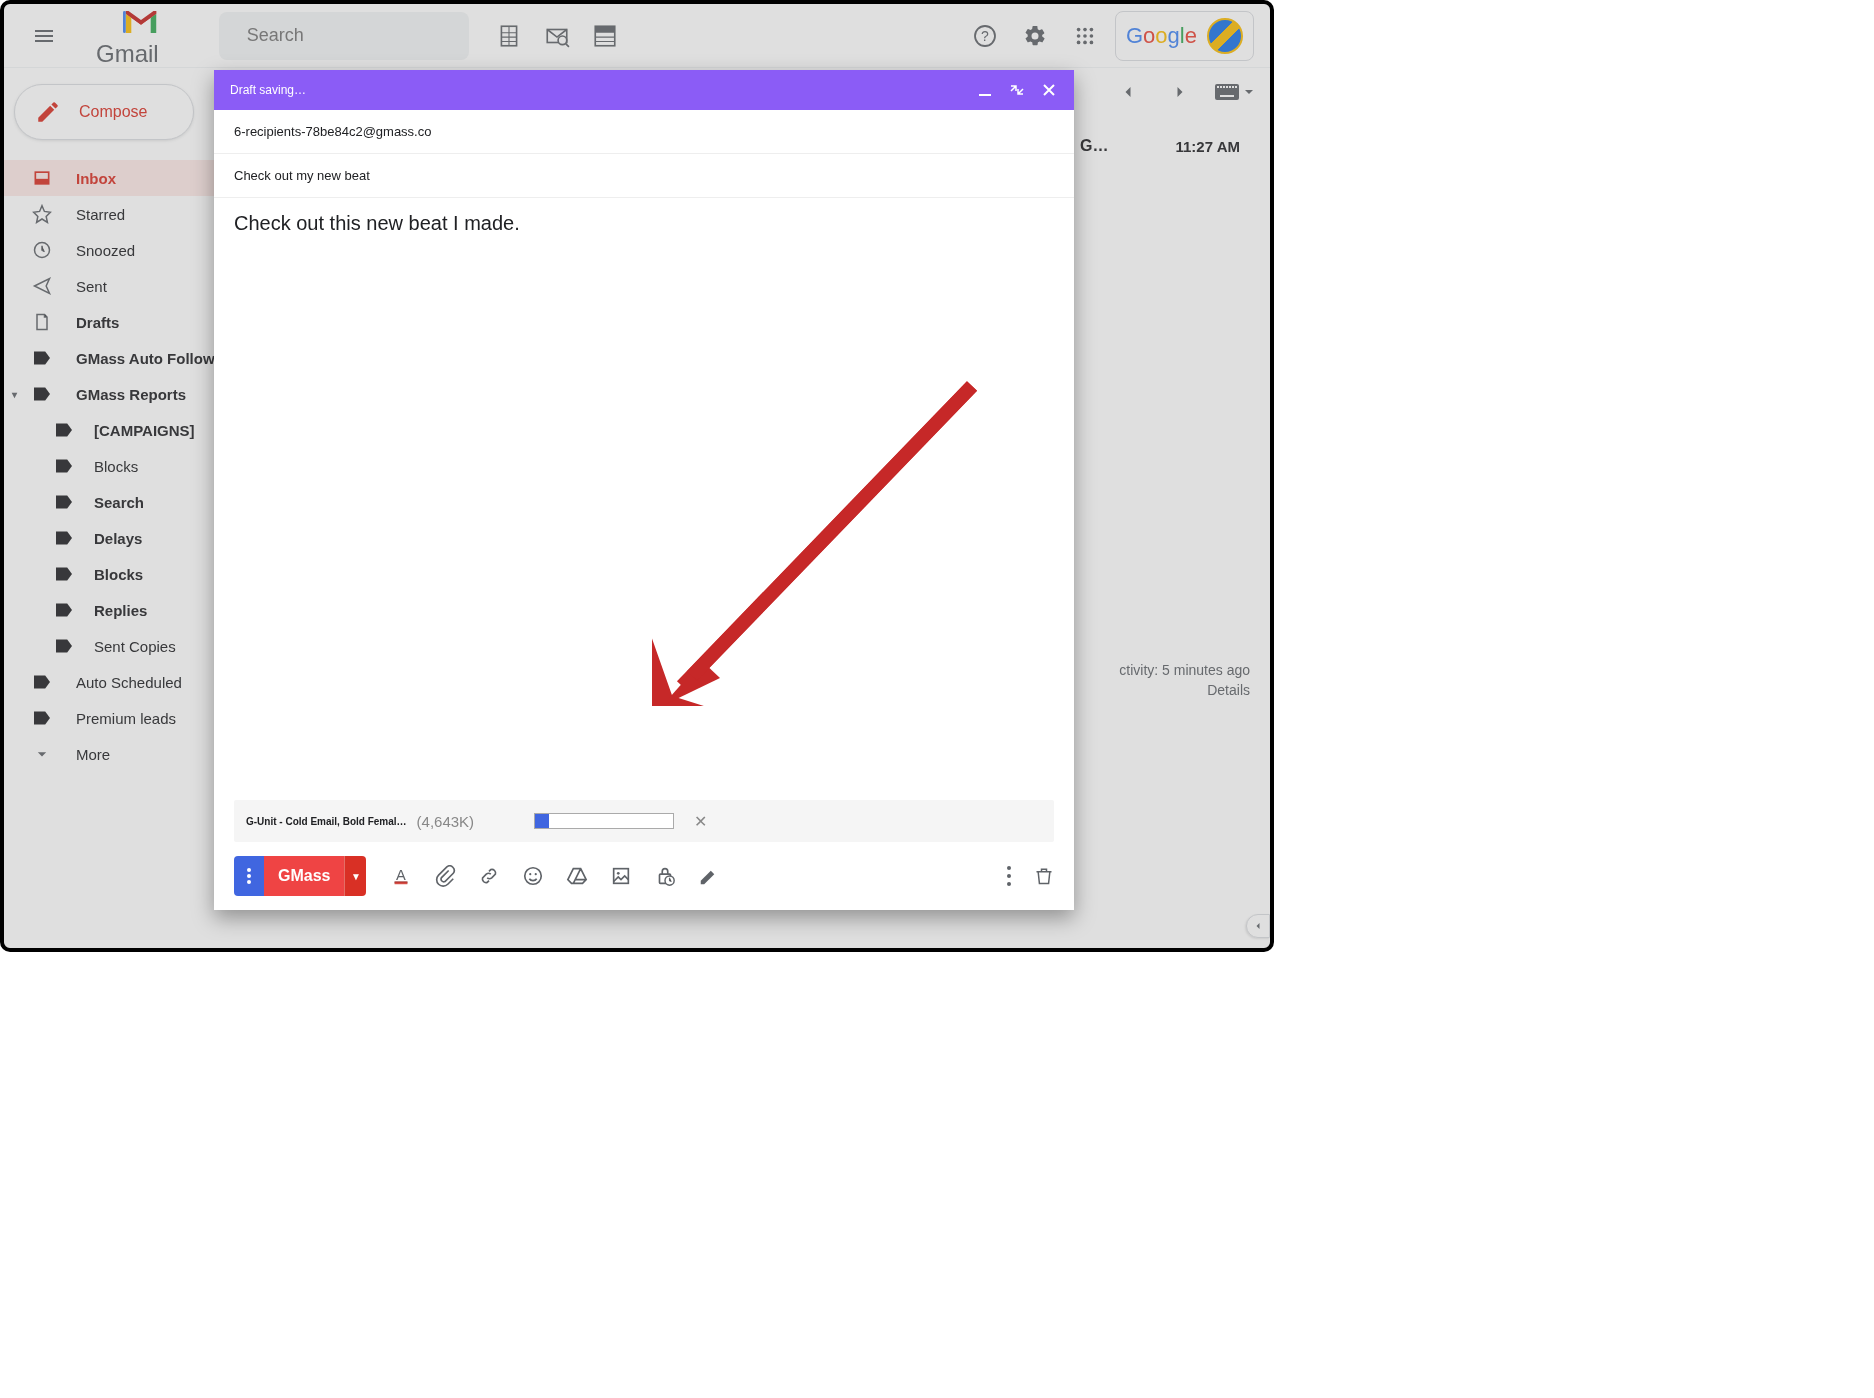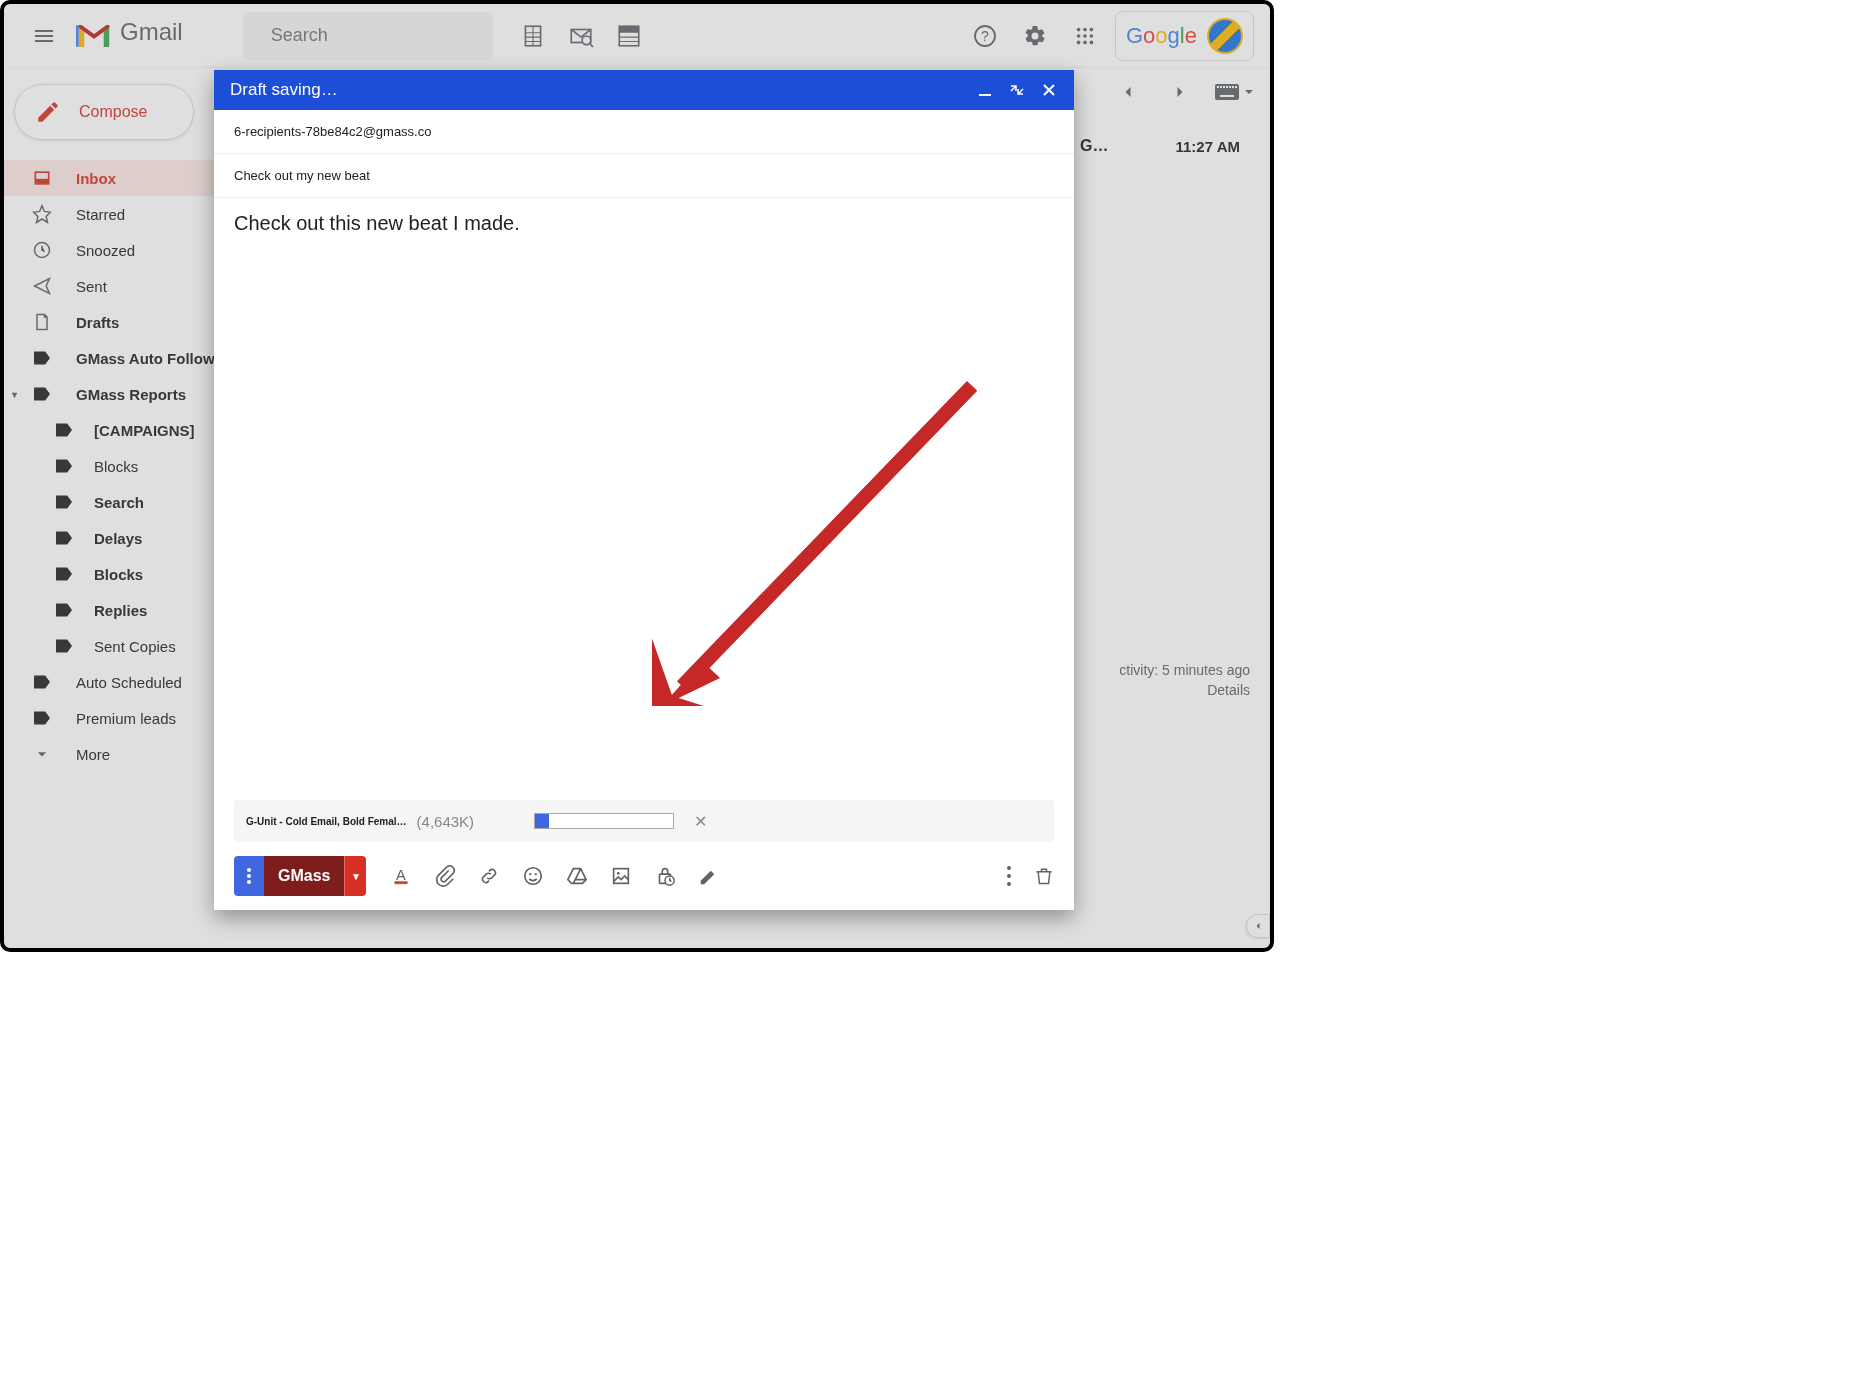--- a/index.html
+++ b/index.html
@@ -1,20 +1,20 @@
 <!DOCTYPE html>
 <html><head>
 <meta charset="utf-8">
 <style>
   * { box-sizing: border-box; margin: 0; padding: 0; font-family: 'Product Sans', Arial, sans-serif; }
   body { width: 1274px; height: 952px; background: #fff; position: relative; overflow: hidden; border: 4px solid #000; border-radius: 10px;}
   
   .header { height: 64px; display: flex; align-items: center; padding: 0 16px; border-bottom: 1px solid #f1f3f4; }
   .hamburger { width: 48px; height: 48px; display:flex; align-items:center; justify-content:center; cursor:pointer; }
-  .gmail-logo { display:flex; align-items:flex-start; margin-left: 8px; }
+  .gmail-logo { display:flex; align-items:flex-end; margin-left: 20px; flex-direction: column; }
   .gmail-logo svg { height: 36px; }
   .gmail-text { font-size: 24px; color: #5f6368; font-weight: 400; margin-left: 8px; }
   .search-bar { margin-left: 60px; background: #f1f3f4; border-radius: 8px; height: 48px; width: 250px; display:flex; align-items:center; padding: 0 14px; }
   .search-bar input { border:none; background:none; outline:none; font-size:18px; color:#5f6368; flex:1; margin-left:14px; }
   .search-options { margin-left:auto; }
   .header-icons { display:flex; align-items:center; gap: 8px; margin-left: 20px; }
   .header-icons .icon-btn { width:40px; height:40px; display:flex; align-items:center; justify-content:center; cursor:pointer; }
   .header-right { display:flex; align-items:center; gap:10px; margin-left:auto; }
   .header-right .icon-btn { width:40px; height:40px; display:flex; align-items:center; justify-content:center; cursor:pointer; }
   .google-logo-wrap { border:1px solid #dadce0; border-radius:8px; padding: 6px 10px; display:flex; align-items:center; gap:10px; }
@@ -47,37 +47,37 @@
   .footer-info { position:absolute; right: 20px; bottom: 250px; text-align:right; color:#5f6368; font-size:14px; }
   .footer-info .details { color:#5f6368; text-decoration: none; margin-top:4px; display:inline-block; }
   
   .side-toggle { position:absolute; right: 0; bottom: 10px; width: 24px; height:24px; border:1px solid #dadce0; background:#fff; border-top-left-radius:12px; border-bottom-left-radius:12px; display:flex; align-items:center; justify-content:center; cursor:pointer; box-shadow: -1px 1px 2px rgba(0,0,0,0.1);}
   
   
   .dim { position:absolute; inset:0; background: rgba(128,128,128,0.25); pointer-events:none; z-index: 5; }
   
   
   .compose { position:absolute; left: 210px; top: 66px; width: 860px; height: 840px; background:#fff; box-shadow: 0 8px 20px rgba(0,0,0,0.35); z-index: 10; display:flex; flex-direction:column; }
-  .compose-header { height: 40px; background:#1d4ed8; color:#fff; display:flex; align-items:center; padding: 0 16px; font-size:17px; }
+  .compose-header { height: 40px; background:#8b5cf6; color:#fff; display:flex; align-items:center; padding: 0 16px; font-size:12px; }
   .compose-header .actions { margin-left:auto; display:flex; gap: 14px; }
   .compose-header .actions span { cursor:pointer; font-size: 14px; display:inline-flex; align-items:center; justify-content:center; width:18px;}
   .compose-field { padding: 14px 20px; border-bottom: 1px solid #eee; font-size:13px; color:#202124; }
   .compose-body { padding: 14px 20px; font-size:20px; color:#202124; flex:1; position:relative; }
   .compose-body p { margin-bottom: 6px; }
   
   .attachment-row { margin: 0 20px; background:#f5f5f5; height: 42px; display:flex; align-items:center; padding: 0 12px; border-radius:2px; }
   .attach-name { font-weight:700; font-size:10px; color:#202124; max-width: 300px; overflow:hidden; white-space:nowrap; text-overflow:ellipsis; }
   .attach-size { color:#888; font-size:15px; margin-left:10px; }
   .progress { margin-left: 60px; width: 140px; height: 16px; border:1px solid #aaa; background:#fff; position:relative; }
   .progress .bar { position:absolute; left:0; top:0; bottom:0; width: 10%; background:#4066e0; }
   .attach-remove { margin-left: 20px; color:#888; cursor:pointer; font-size:16px; }
   
   .compose-toolbar { height: 68px; display:flex; align-items:center; padding: 0 20px; }
   .gmass-left { width:30px; height:40px; background:#4066e0; border-radius:4px 0 0 4px; display:flex; align-items:center; justify-content:center; cursor:pointer; }
-  .gmass-btn { height:40px; background:#7f1d1d; color:#fff; font-weight:700; padding: 0 14px; display:flex; align-items:center; font-size:16px; border-radius: 0; cursor:pointer;}
+  .gmass-btn { height:40px; background:#ef4444; color:#fff; font-weight:700; padding: 0 14px; display:flex; align-items:center; font-size:16px; border-radius: 0; cursor:pointer;}
   .gmass-drop { width:22px; height:40px; background:#d93025; border-left:1px solid rgba(255,255,255,0.3); border-radius:0 4px 4px 0; display:flex; align-items:center; justify-content:center; color:#fff; font-size:10px; cursor:pointer;}
   .toolbar-icons { display:flex; gap: 22px; margin-left: 24px; }
   .toolbar-icons .t-icon { cursor:pointer; color:#5f6368; }
   .toolbar-right { margin-left:auto; display:flex; gap: 22px; }
   .toolbar-right .t-icon { cursor:pointer; color:#5f6368; }
   
   
   .arrow { position:absolute; left: 648px; top: 372px; width: 340px; height: 330px; z-index: 15; pointer-events:none; }
   
   svg { display:block; }

